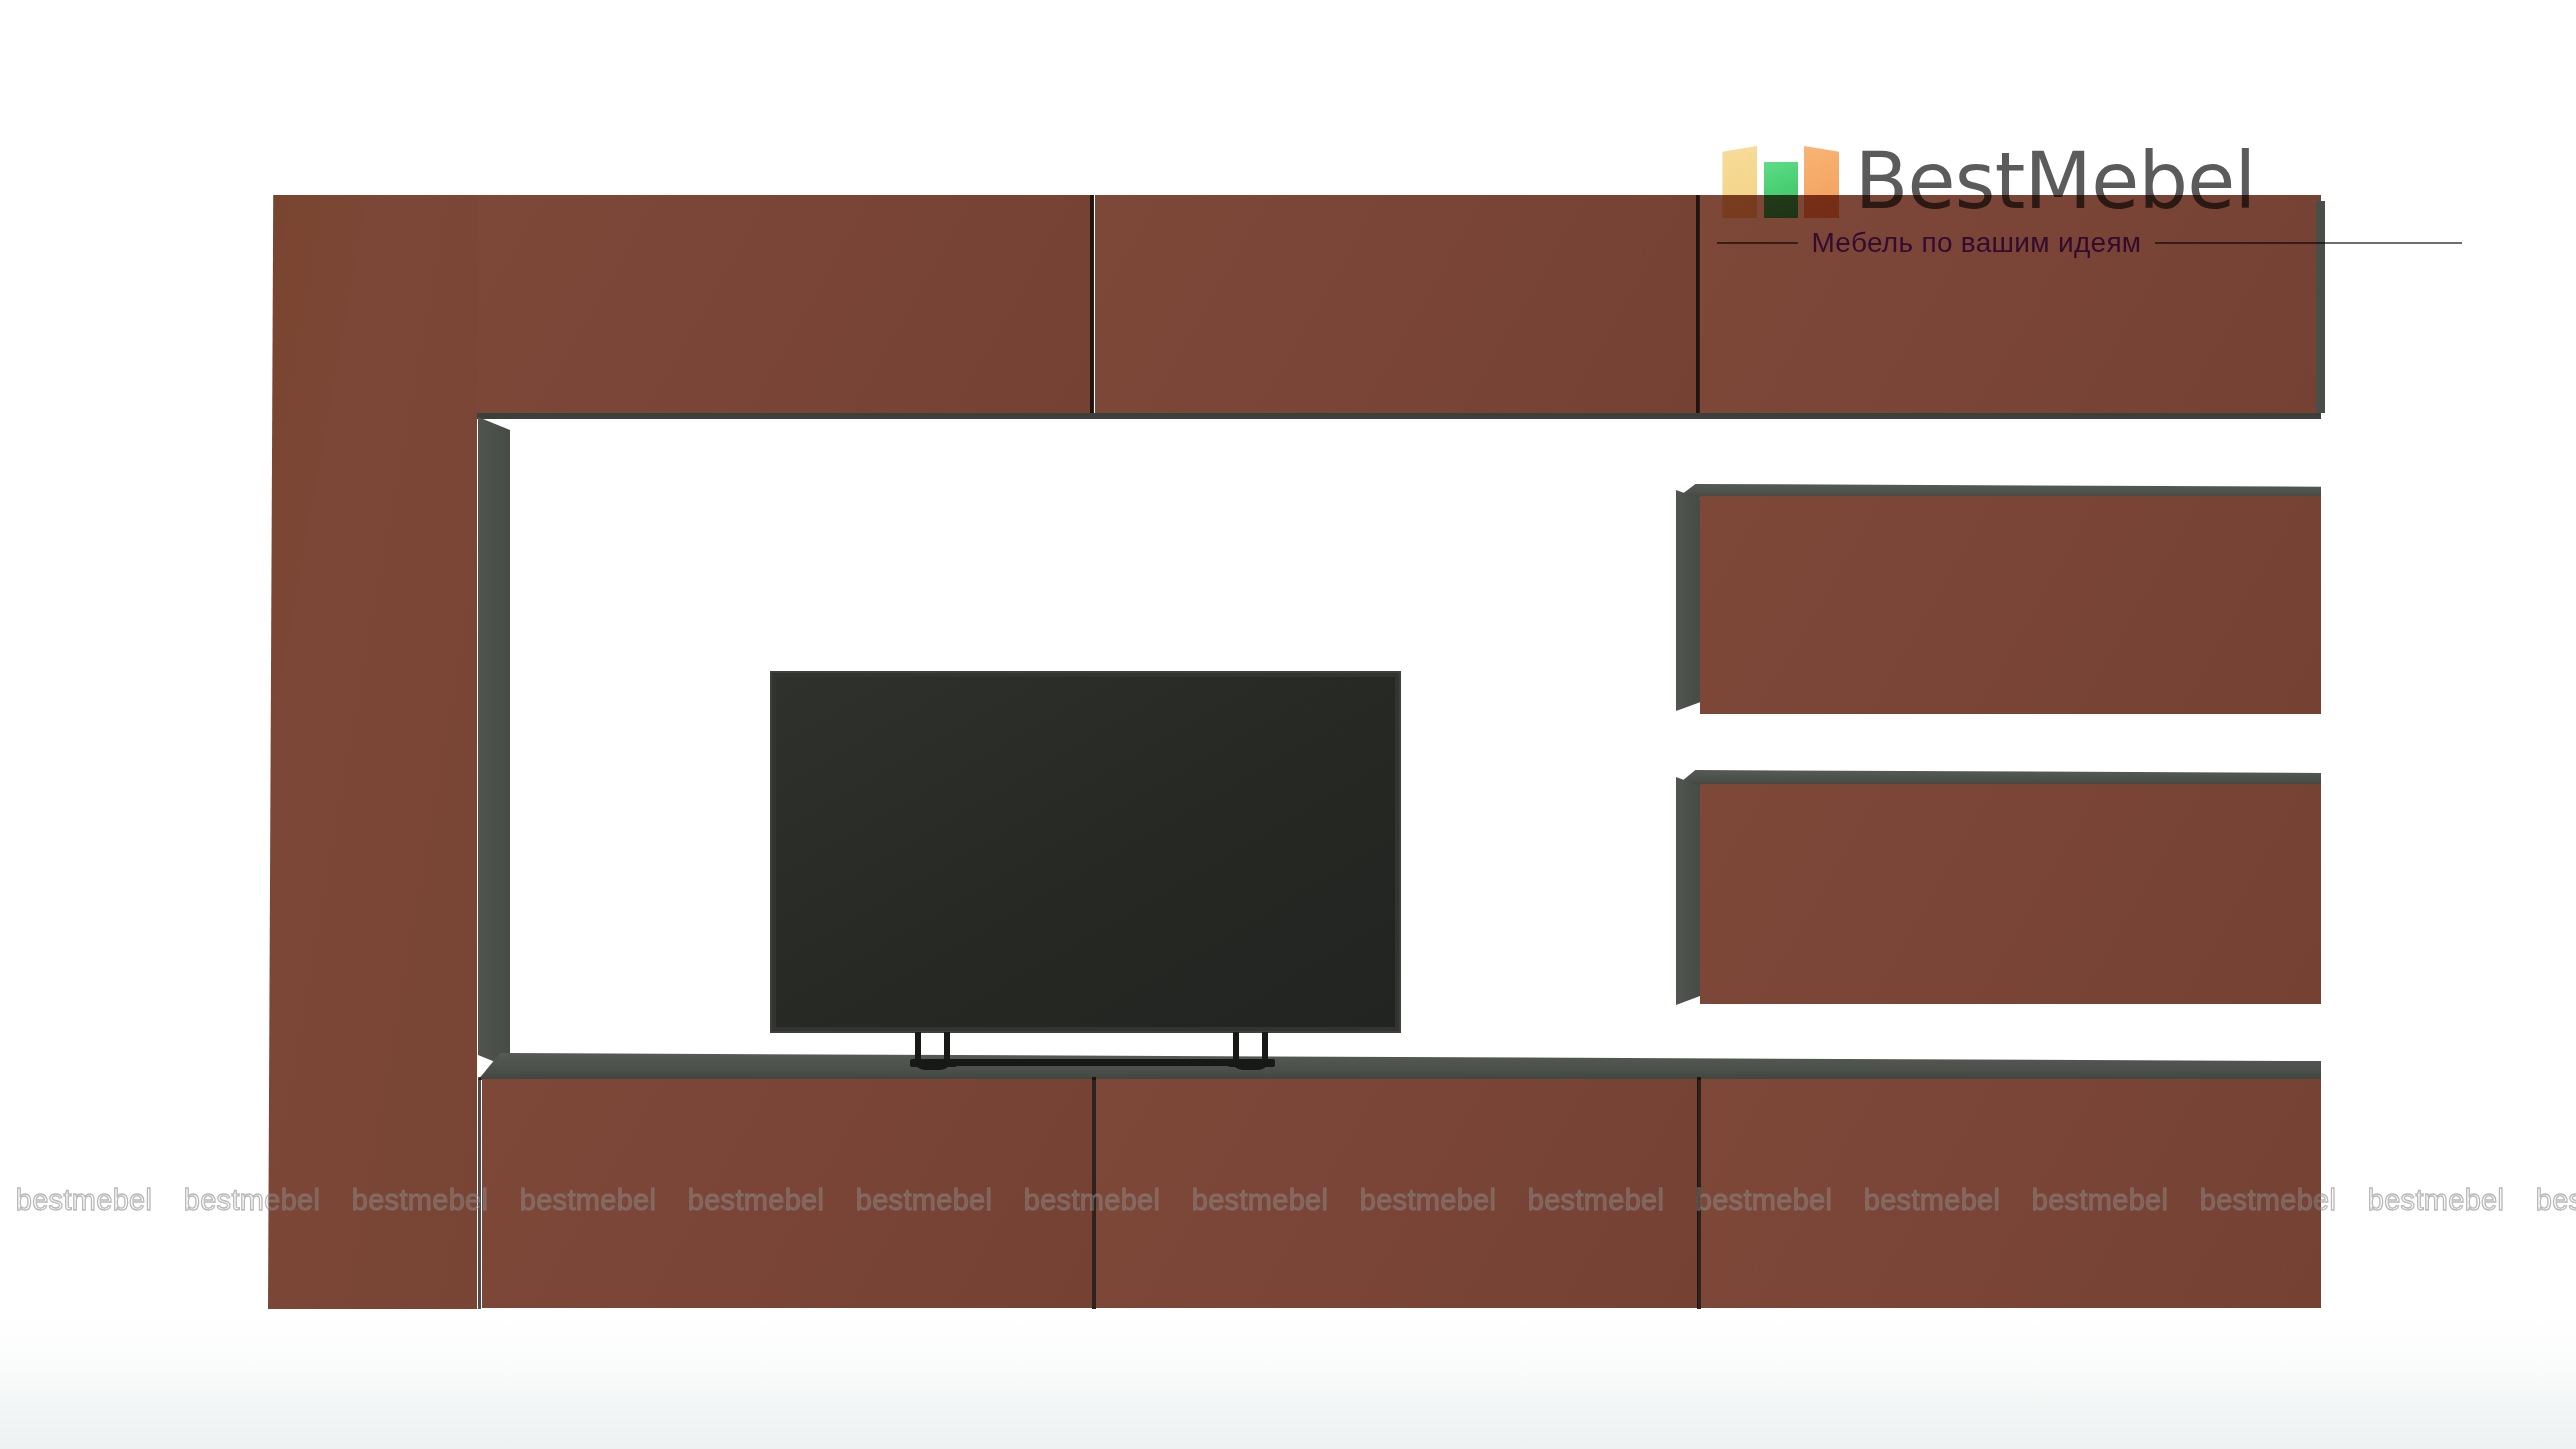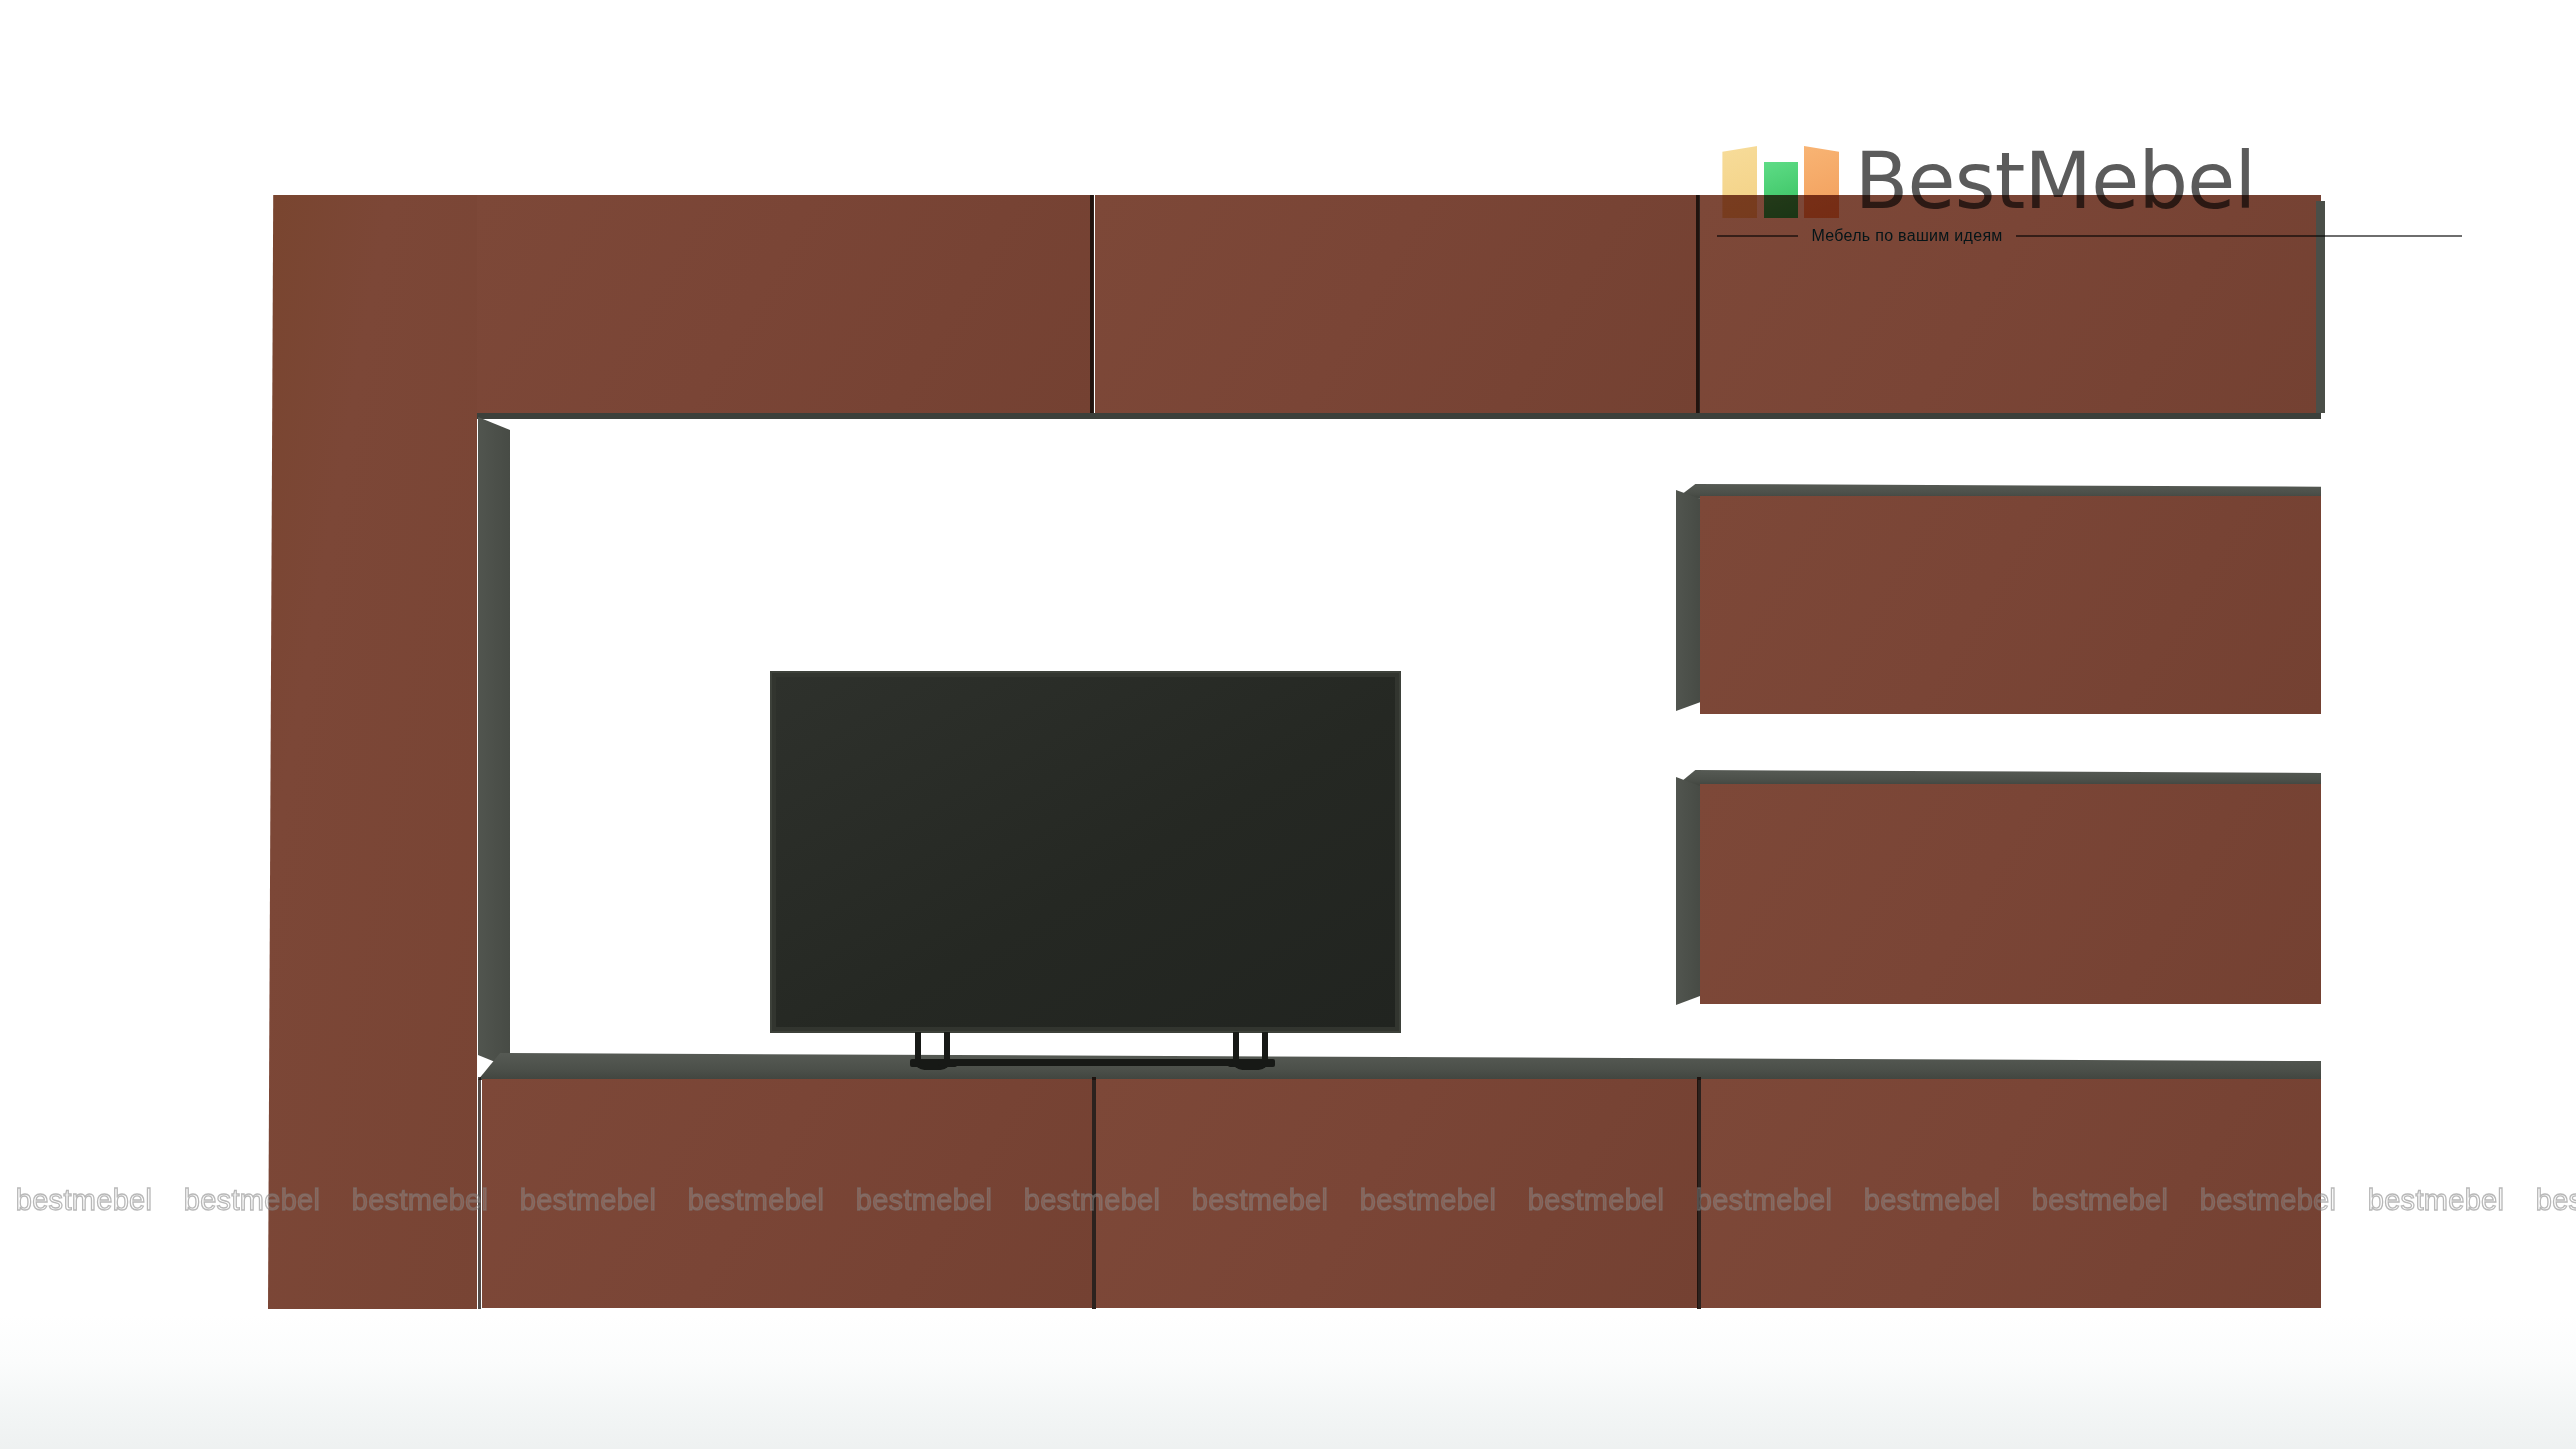--- a/index.html
+++ b/index.html
@@ -176,22 +176,22 @@
     margin-top: 9.4px;
     gap: 13.4px;
   }
   .logo-rule {
     height: 2px;
     background: #6e6e6e;
   }
   .logo-rule.l { width: 81px; }
   .logo-rule.r { flex: 1; }
   .logo-tagline {
-    font-size: 16px;
-    color: #0c4a6e;
+    font-size: 28px;
+    color: #6d28d9;
     letter-spacing: 0.3px;
     white-space: nowrap;
     font-family: "Liberation Sans", sans-serif;
   }
 </style>
 </head>
 <body>
 
 <div id="scene">
 

